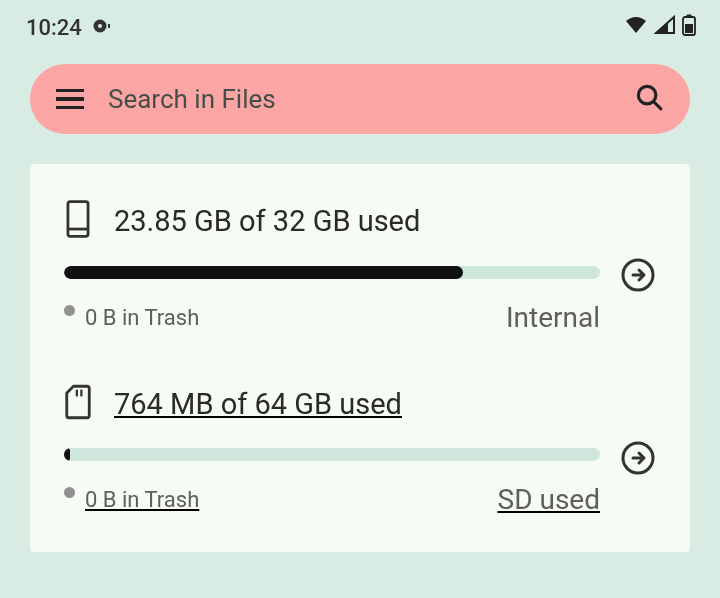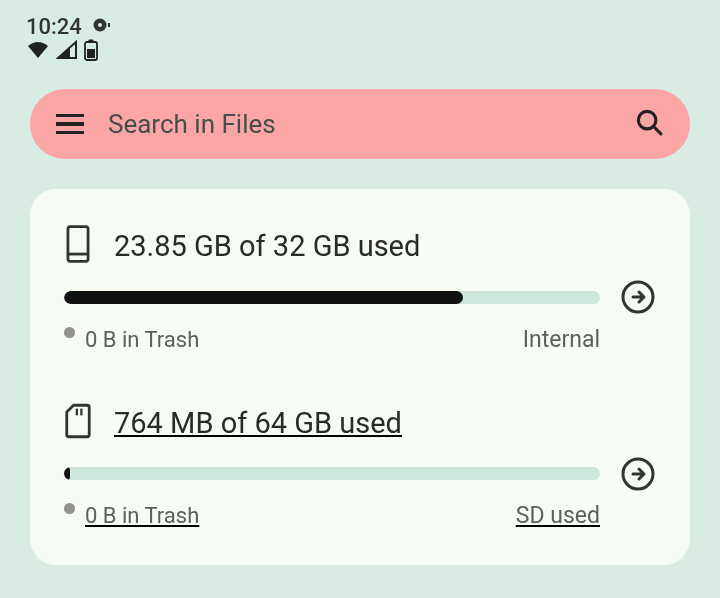--- a/index.html
+++ b/index.html
@@ -10,24 +10,23 @@
     body {
       font-family: -apple-system, BlinkMacSystemFont, 'Segoe UI', Roboto, sans-serif;
       background: #d9ece4;
       width: 720px;
       height: 598px;
       overflow: hidden;
     }
     .status-bar {
       display: flex;
       justify-content: space-between;
-      align-items: flex-start;
+      align-items: flex-end;
       padding: 14px 24px 10px 26px;
       color: #333;
-      flex-direction: column;
     }
     .status-left {
       display: flex;
       align-items: center;
       gap: 10px;
     }
     .status-time {
       font-size: 22px;
       font-weight: 500;
       color: #333;
@@ -62,21 +61,21 @@
       flex: 1;
       font-size: 26px;
       color: #454f49;
     }
     .search-icon {
       color: #222;
     }
     .storage-card {
       margin: 30px 30px 0 30px;
       background: #f6fbf4;
-      border-radius: 26px;
+      border-radius: 4px;
       padding: 36px 34px;
     }
     .storage-item {
       display: flex;
       align-items: center;
       gap: 20px;
     }
     .storage-item + .storage-item {
       margin-top: 50px;
       text-decoration: underline;
@@ -120,21 +119,21 @@
       font-size: 22px;
       color: #5e5e5e;
     }
     .trash-dot {
       width: 11px;
       height: 11px;
       background: #919191;
       border-radius: 50%;
     }
     .storage-type {
-      font-size: 23px;
+      font-size: 28px;
       color: #5e5e5e;
     }
     .arrow-button {
       cursor: pointer;
       margin-top: 20px;
     }
   </style>
 </head>
 <body>
 

